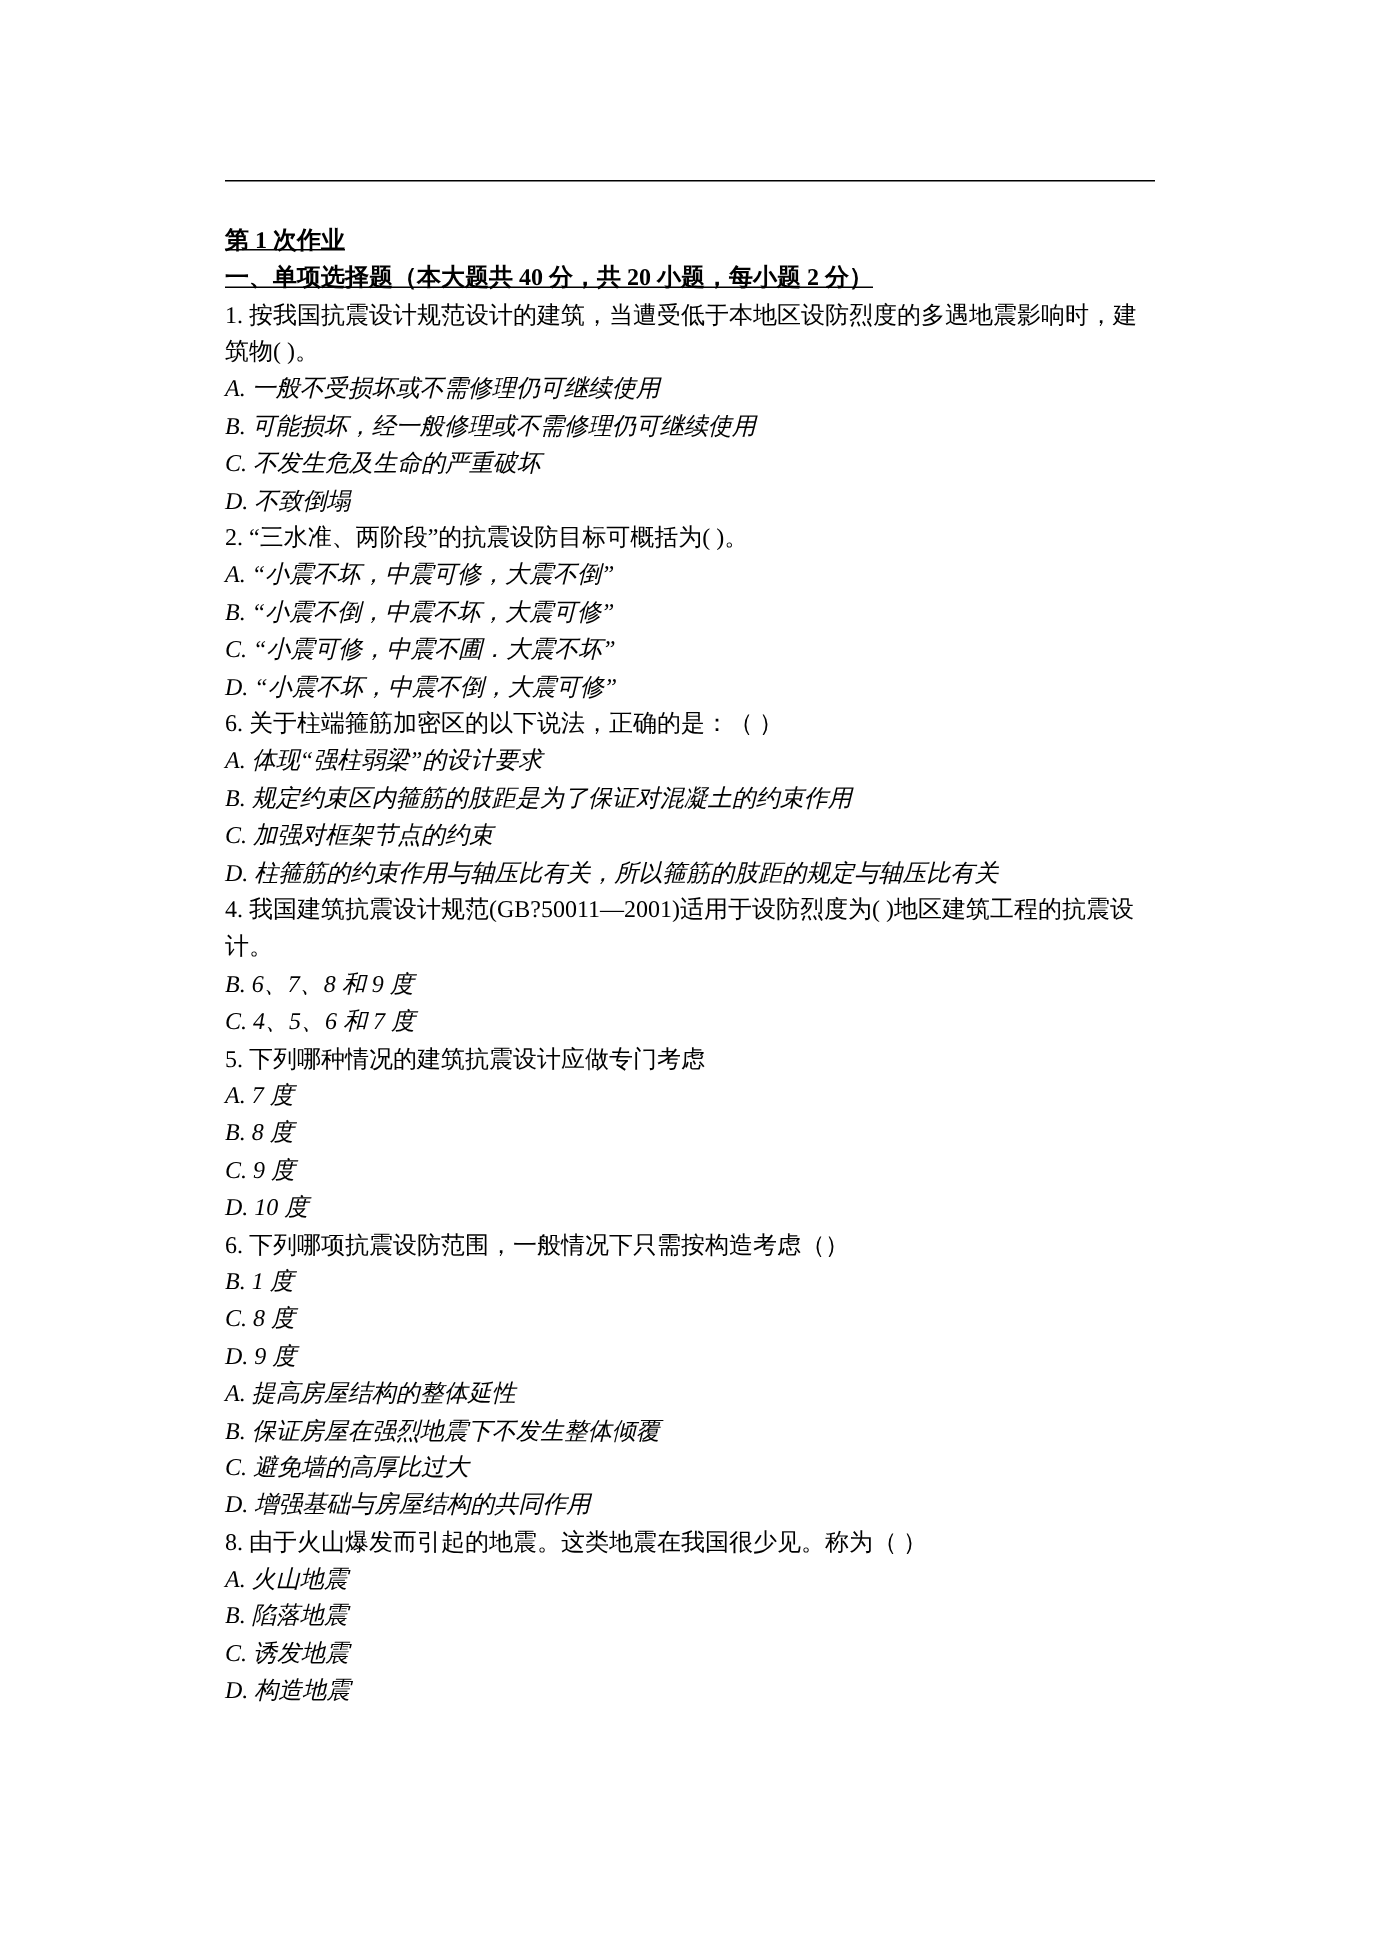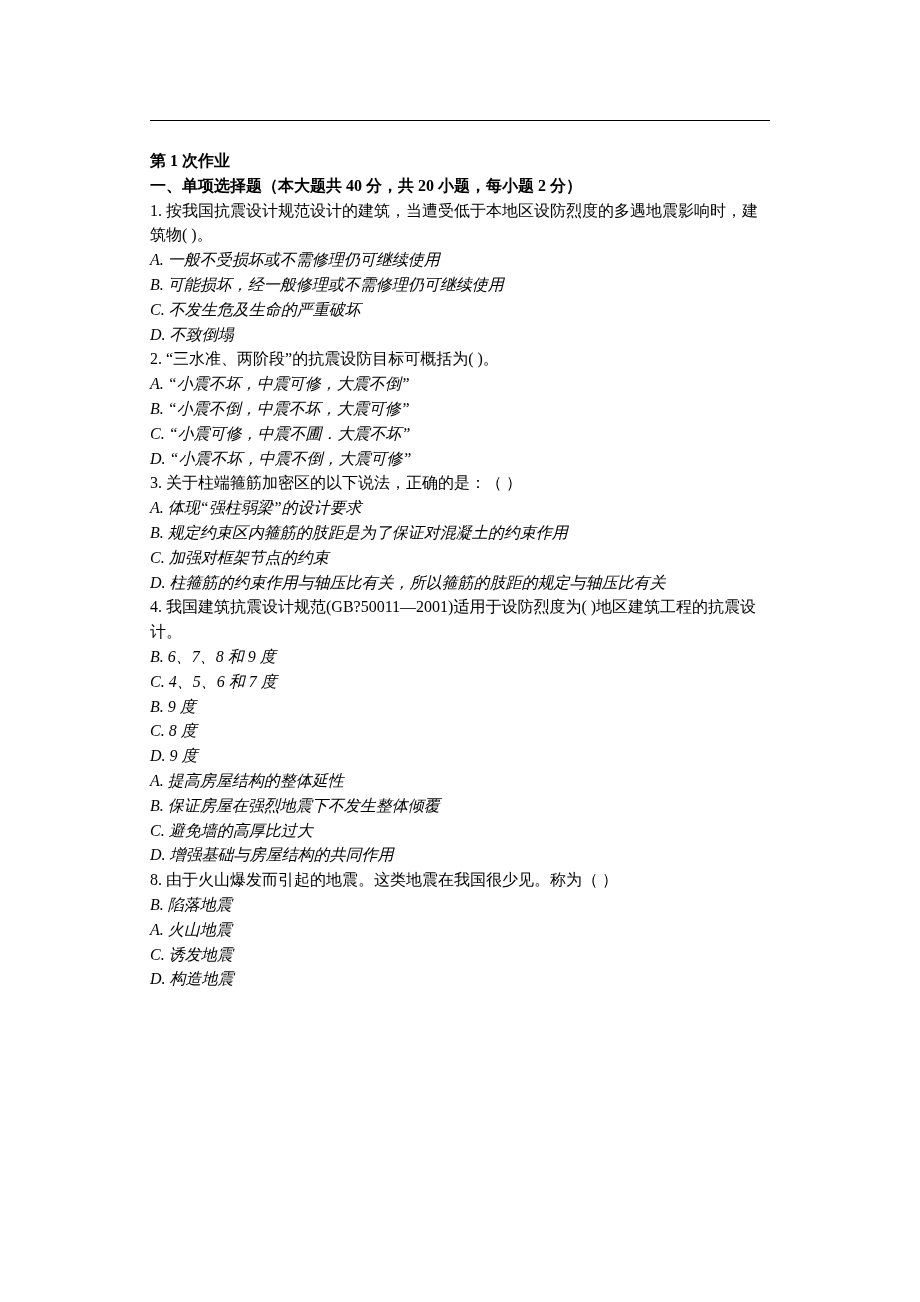--- a/index.html
+++ b/index.html
@@ -16,20 +16,21 @@
       color: #000;
       font-size: 16px;
       line-height: 1.55;
     }
     .top-rule {
       border-top: 1.5px solid #000;
       margin-bottom: 28px;
     }
     .bold {
       font-weight: bold;
+      text-decoration: underline;
     }
     .question {
       margin: 0;
     }
     .option {
       margin: 0;
       font-style: italic;
     }
   </style>
 </head>
@@ -49,42 +50,50 @@
       <div class="option">D. 不致倒塌</div>
     </div>
     <div class="question">
       <div>2. “三水准、两阶段”的抗震设防目标可概括为( )。</div>
       <div class="option">A. “小震不坏，中震可修，大震不倒”</div>
       <div class="option">B. “小震不倒，中震不坏，大震可修”</div>
       <div class="option">C. “小震可修，中震不圃．大震不坏”</div>
       <div class="option">D. “小震不坏，中震不倒，大震可修”</div>
     </div>
     <div class="question">
-      <div>3. 关于柱端箍筋加密区的以下说法，正确的是：（ ）</div>
+      <div>6. 关于柱端箍筋加密区的以下说法，正确的是：（ ）</div>
       <div class="option">A. 体现“强柱弱梁”的设计要求</div>
       <div class="option">B. 规定约束区内箍筋的肢距是为了保证对混凝土的约束作用</div>
       <div class="option">C. 加强对框架节点的约束</div>
       <div class="option">D. 柱箍筋的约束作用与轴压比有关，所以箍筋的肢距的规定与轴压比有关</div>
     </div>
     <div class="question">
       <div>4. 我国建筑抗震设计规范(GB?50011—2001)适用于设防烈度为( )地区建筑工程的抗震设计。</div>
       <div class="option">B. 6、7、8 和 9 度</div>
       <div class="option">C. 4、5、6 和 7 度</div>
     </div>
     <div class="question">
-      <div class="option">B. 9 度</div>
+      <div>5. 下列哪种情况的建筑抗震设计应做专门考虑</div>
+      <div class="option">A. 7 度</div>
+      <div class="option">B. 8 度</div>
+      <div class="option">C. 9 度</div>
+      <div class="option">D. 10 度</div>
+    </div>
+    <div class="question">
+      <div>6. 下列哪项抗震设防范围，一般情况下只需按构造考虑（）</div>
+      <div class="option">B. 1 度</div>
       <div class="option">C. 8 度</div>
       <div class="option">D. 9 度</div>
     </div>
     <div class="question">
       <div class="option">A. 提高房屋结构的整体延性</div>
       <div class="option">B. 保证房屋在强烈地震下不发生整体倾覆</div>
       <div class="option">C. 避免墙的高厚比过大</div>
       <div class="option">D. 增强基础与房屋结构的共同作用</div>
     </div>
     <div class="question">
       <div>8. 由于火山爆发而引起的地震。这类地震在我国很少见。称为（ ）</div>
+      <div class="option">A. 火山地震</div>
       <div class="option">B. 陷落地震</div>
-      <div class="option">A. 火山地震</div>
       <div class="option">C. 诱发地震</div>
       <div class="option">D. 构造地震</div>
     </div>
   </div>
 
 </body></html>

